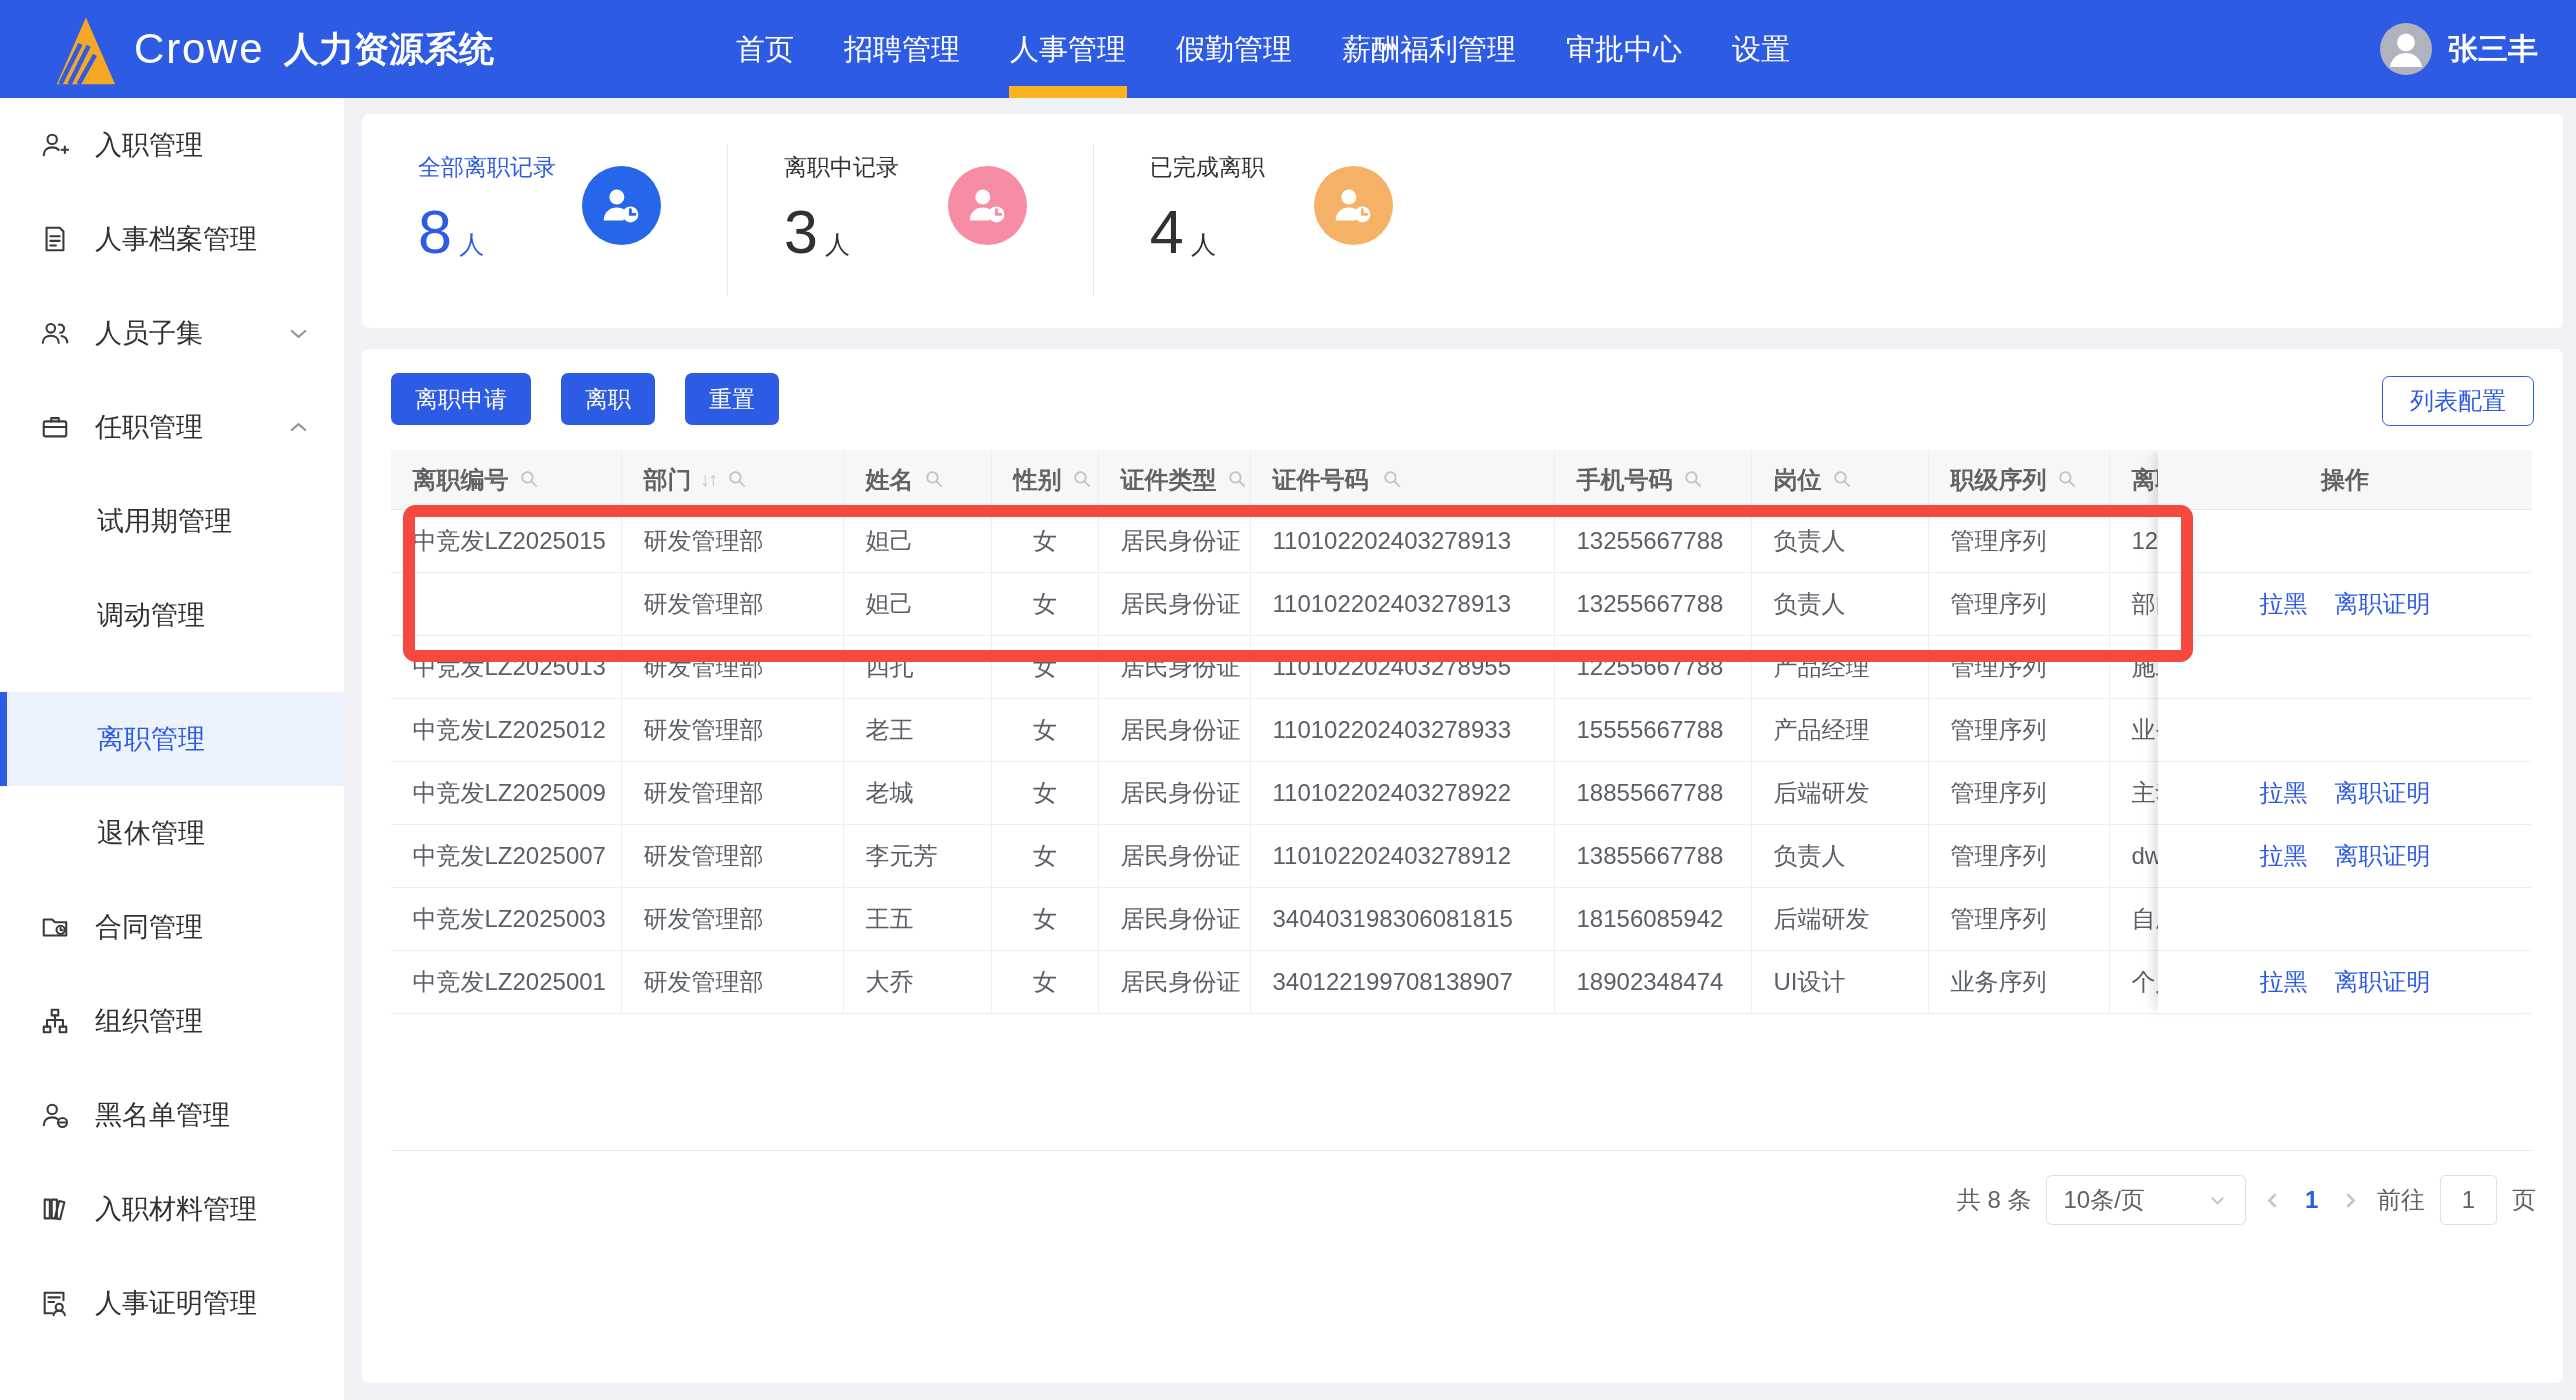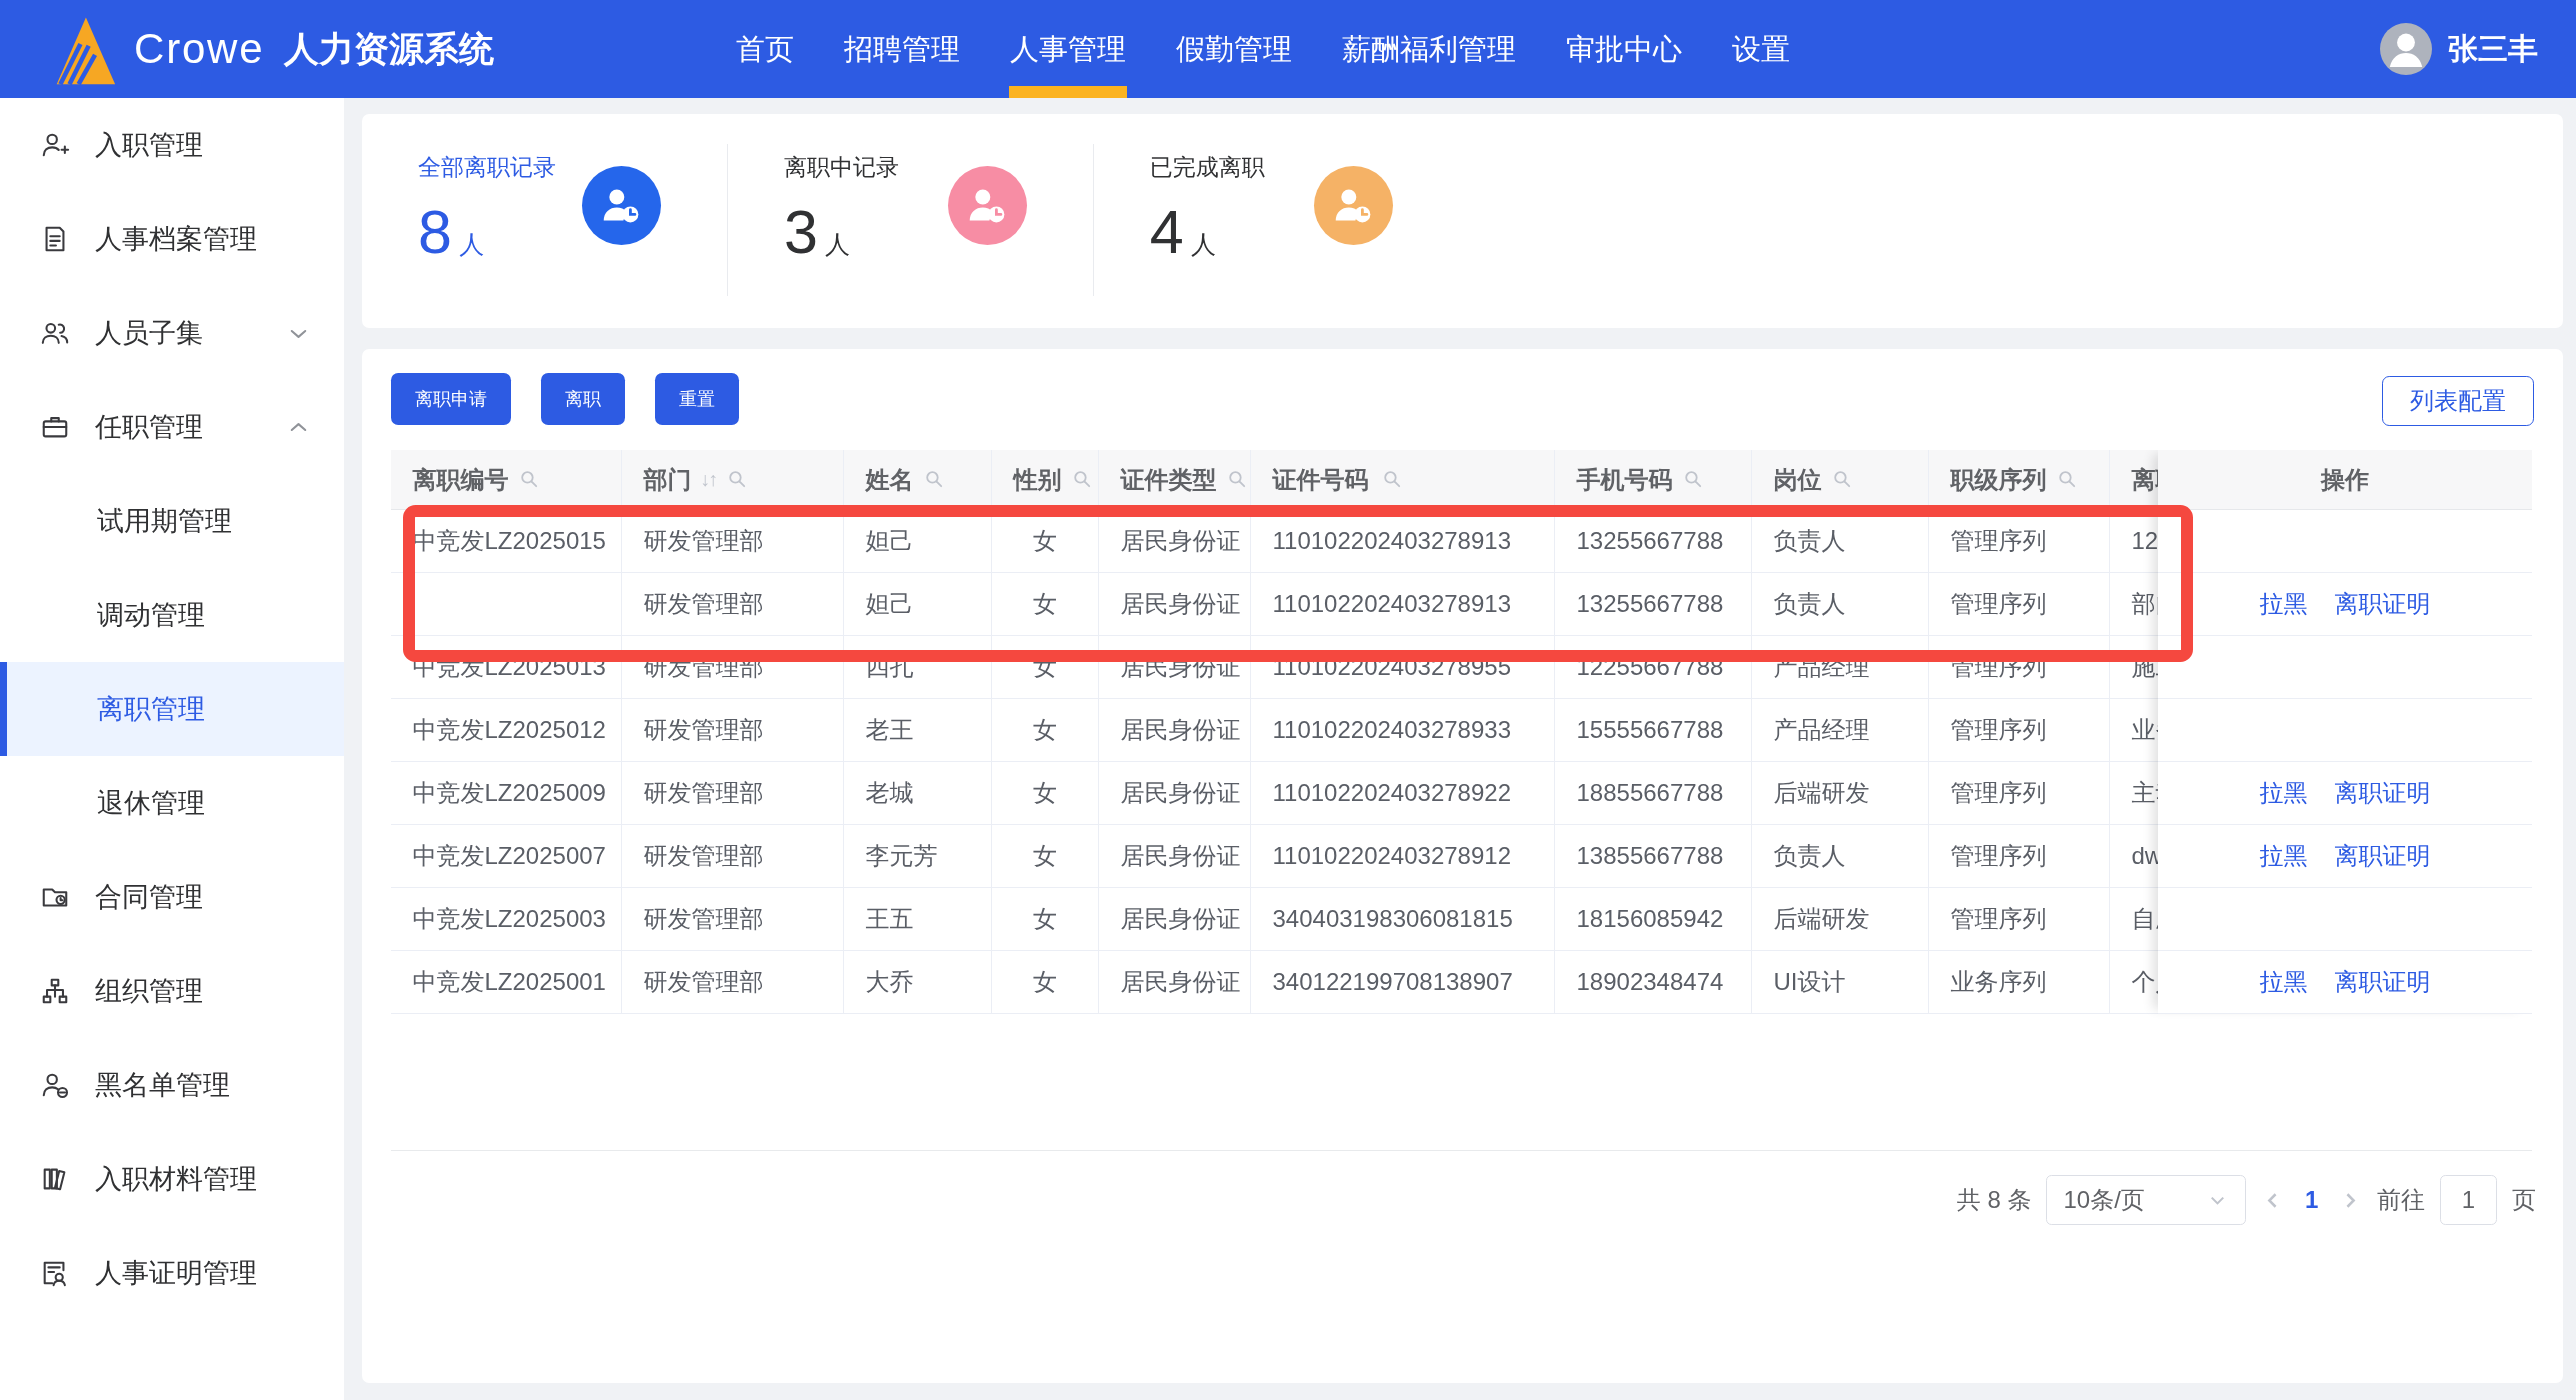--- a/index.html
+++ b/index.html
@@ -20,21 +20,21 @@
   .user-name{color:#fff;font-size:30px;font-weight:bold;}
 
   
   .sidebar{position:absolute;top:98px;left:0;width:344px;height:1302px;background:#fff;z-index:40;}
   .side-item{position:relative;height:94px;display:flex;align-items:center;padding-left:40px;cursor:pointer;color:#303133;}
   .side-item .s-icon{width:30px;height:30px;color:#3A3A3E;display:flex;align-items:center;justify-content:center;}
   .side-item .s-label{font-size:27px;margin-left:25px;white-space:nowrap;}
   .side-item.lvl2{padding-left:97px;}
   .side-item.lvl2 .s-label{margin-left:0;}
   .side-item .s-chev{position:absolute;right:32px;color:#909399;display:flex;}
-  .side-item.active{background:#ECF3FF;color:#2D5BE3;}
+  .side-item.active{background:#ECF3FF;color:#2D5BE3;margin-top:30px;}
   .side-item.active .s-label{color:#2D5BE3;}
   .side-item.active::before{content:"";position:absolute;left:0;top:0;bottom:0;width:7.2px;background:#2D5BE3;}
 
   
   .content{position:absolute;left:344px;top:98px;width:2232px;height:1302px;}
   .card{position:absolute;left:18px;width:2201px;background:#fff;border-radius:7.2px;}
 
   
   .stats-card{top:16px;height:214px;display:flex;}
   .stat-block{position:relative;width:365px;padding:38px 0 0 56px;cursor:pointer;}
@@ -43,21 +43,21 @@
   .stat-num .v{font-size:61px;font-weight:500;color:#303133;}
   .stat-num .u{font-size:25px;color:#303133;margin-left:7.2px;}
   .stat-block.active .stat-label,.stat-block.active .v,.stat-block.active .u{color:#2D5BE3;}
   .stat-icon{position:absolute;left:220px;top:52px;width:79px;height:79px;border-radius:50%;
              display:flex;align-items:center;justify-content:center;}
   .stat-divider{width:0.9px;height:152px;background:#E9EBEF;margin-top:30px;}
 
   
   .table-card{top:251px;height:1034px;}
   .toolbar-btn{height:52px;padding:0 24px;margin-right:30px;border:none;border-radius:7.2px;
-               background:#2D5BE3;color:#fff;font-size:18px;cursor:pointer;font-family:inherit;}
+               background:#2D5BE3;color:#fff;font-size:23px;cursor:pointer;font-family:inherit;}
   .toolbar{position:absolute;left:29px;top:24px;display:flex;}
   .config-btn{position:absolute;right:29px;top:27px;height:50px;padding:0 27px;background:#fff;
               border:1.8px solid #2D5BE3;border-radius:7.2px;color:#2D5BE3;font-size:24px;cursor:pointer;font-family:inherit;}
 
   
   .table-region{position:absolute;left:29px;top:101px;width:2141px;height:701px;background:#fff;
                 border-bottom:0.9px solid #E8EAEC;overflow:hidden;}
   .t-row{display:flex;height:63px;}
   .t-row.t-head{height:60px;}
   .t-cell{flex:none;border-right:0.9px solid #EBEEF5;border-bottom:0.9px solid #EBEEF5;padding:0 21.5px;

